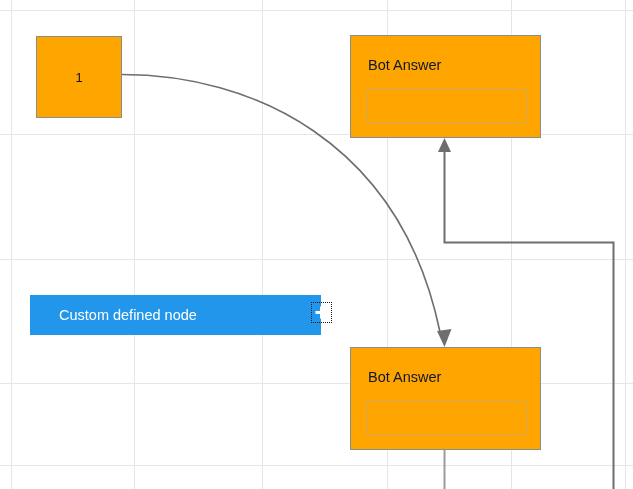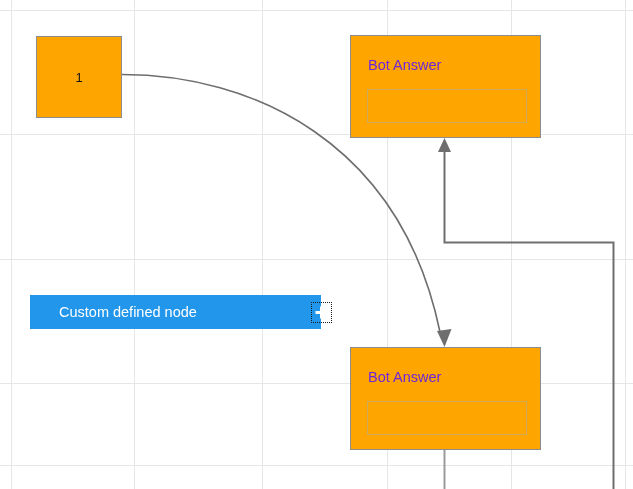--- a/index.html
+++ b/index.html
@@ -59,42 +59,42 @@
     width: 191px;
     height: 103px;
     padding: 0;
   }
   .node-bot.top { top: 35px; }
   .node-bot.bottom { top: 347px; }
   .node-bot-title {
     position: absolute;
     left: 17px;
     top: 22px;
-    color: #6d28d9;
+    color: #0f172a;
     font-size: 14.5px;
     line-height: 1;
     white-space: nowrap;
   }
   .node-bot-slot {
     position: absolute;
     left: 16px;
     top: 53px;
     width: 160px;
     height: 34px;
     box-sizing: border-box;
     border: 1px solid #cfa85a;
     background: transparent;
   }
   
   .palette-bar {
     position: absolute;
     left: 30px;
     top: 295px;
     width: 291px;
-    height: 34px;
+    height: 40px;
     background: #2196eb;
     display: flex;
     align-items: center;
   }
   .palette-label {
     color: #ffffff;
     font-size: 14.5px;
     line-height: 1;
     margin-left: 29px;
     white-space: nowrap;

